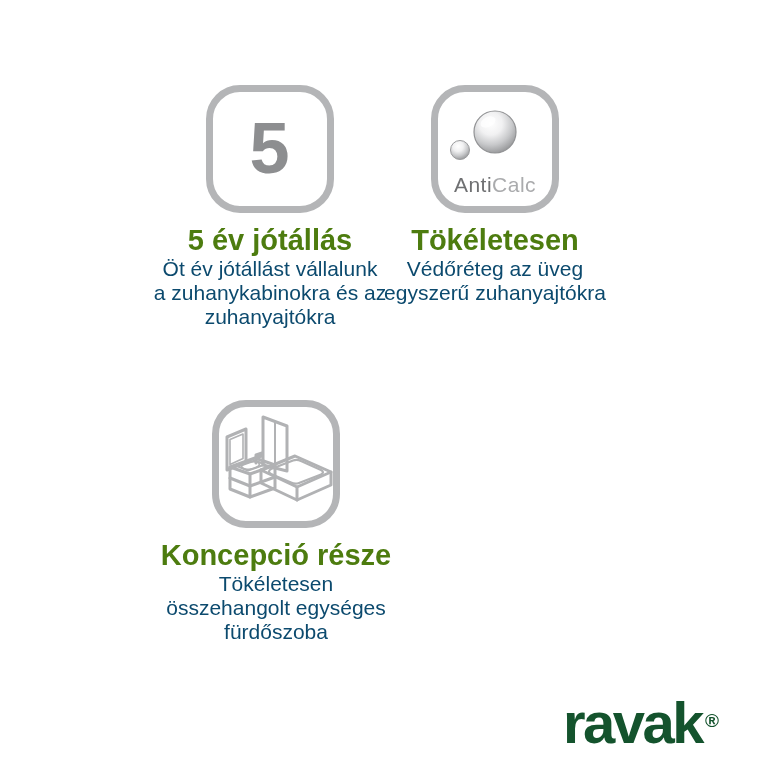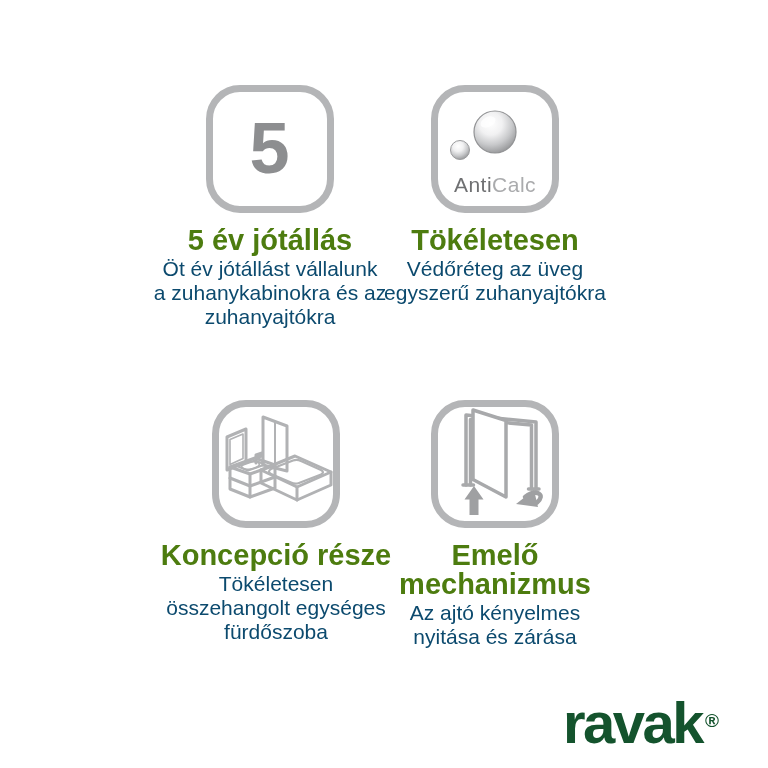--- a/index.html
+++ b/index.html
@@ -105,40 +105,18 @@
         <path d="M42,63 L42,76 L78,93 L78,80"></path>
         <path d="M112,65 L112,78 L78,93"></path>
       </svg>
     </div>
     <h2 class="title">Koncepció része</h2>
     <p class="desc">Tökéletesen
 összehangolt egységes
 fürdőszoba</p>
   </section>
 
-  <section class="feature f4">
-    <div class="icon-box">
-      <svg width="114" height="114" viewBox="0 0 114 114" fill="none" stroke="#a8a9ab" stroke-width="3.5" stroke-linejoin="round" stroke-linecap="round">
-
-        <path d="M28,78 L28,8 L98,15 L98,82"></path>
-        <path d="M32.5,78 L32.5,12.5 L93.5,18 L93.5,82"></path>
-        <path d="M25,78 L35.5,78"></path>
-        <path d="M90.5,82 L101,82"></path>
-
-        <path d="M35,3 L68,13.5 L68,90 L35,72.5 Z" fill="#ffffff"></path>
-
-        <path d="M36,79 L45.5,92.5 L40.5,92.5 L40.5,108 L31.5,108 L31.5,92.5 L26.5,92.5 Z" fill="#9fa0a2" stroke="none"></path>
-
-        <path d="M87,90 C99,81 108,88 99,95.5" stroke="#9fa0a2" stroke-width="4.5"></path>
-        <path d="M96,83 L78,97 L100,100 Z" fill="#9fa0a2" stroke="none"></path>
-      </svg>
-    </div>
-    <h2 class="title">Emelő
-mechanizmus</h2>
-    <p class="desc">Az ajtó kényelmes
-nyitása és zárása</p>
-  </section>
 
   <div class="logo">
     <span>ravak</span><sup>®</sup>
   </div>
 
 </div>
 
 </body></html>

